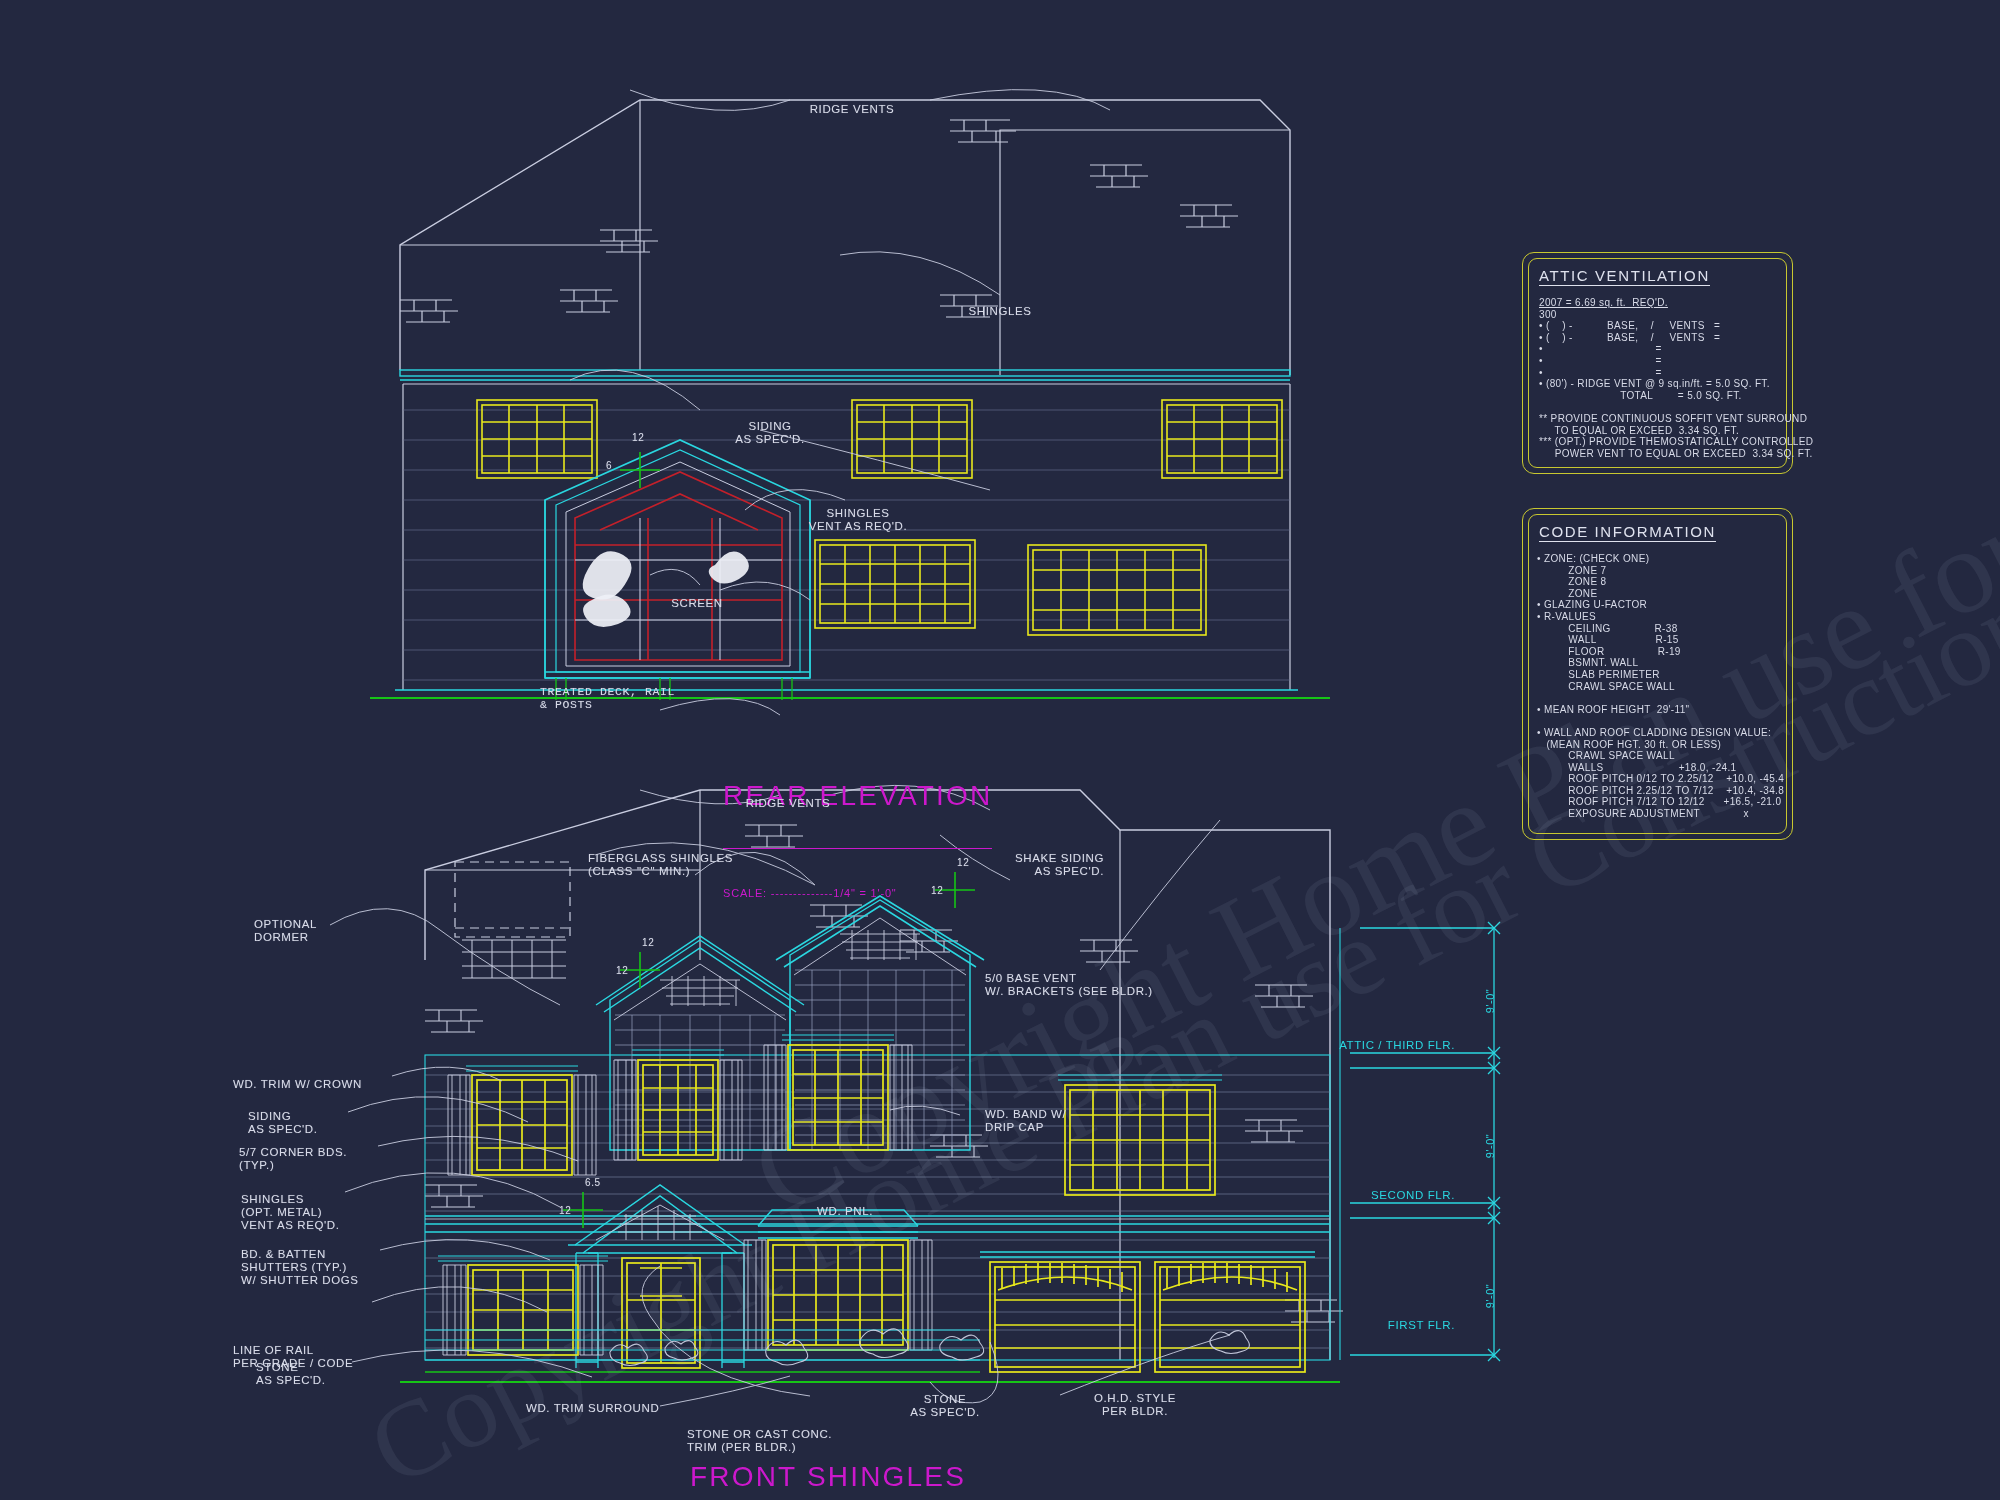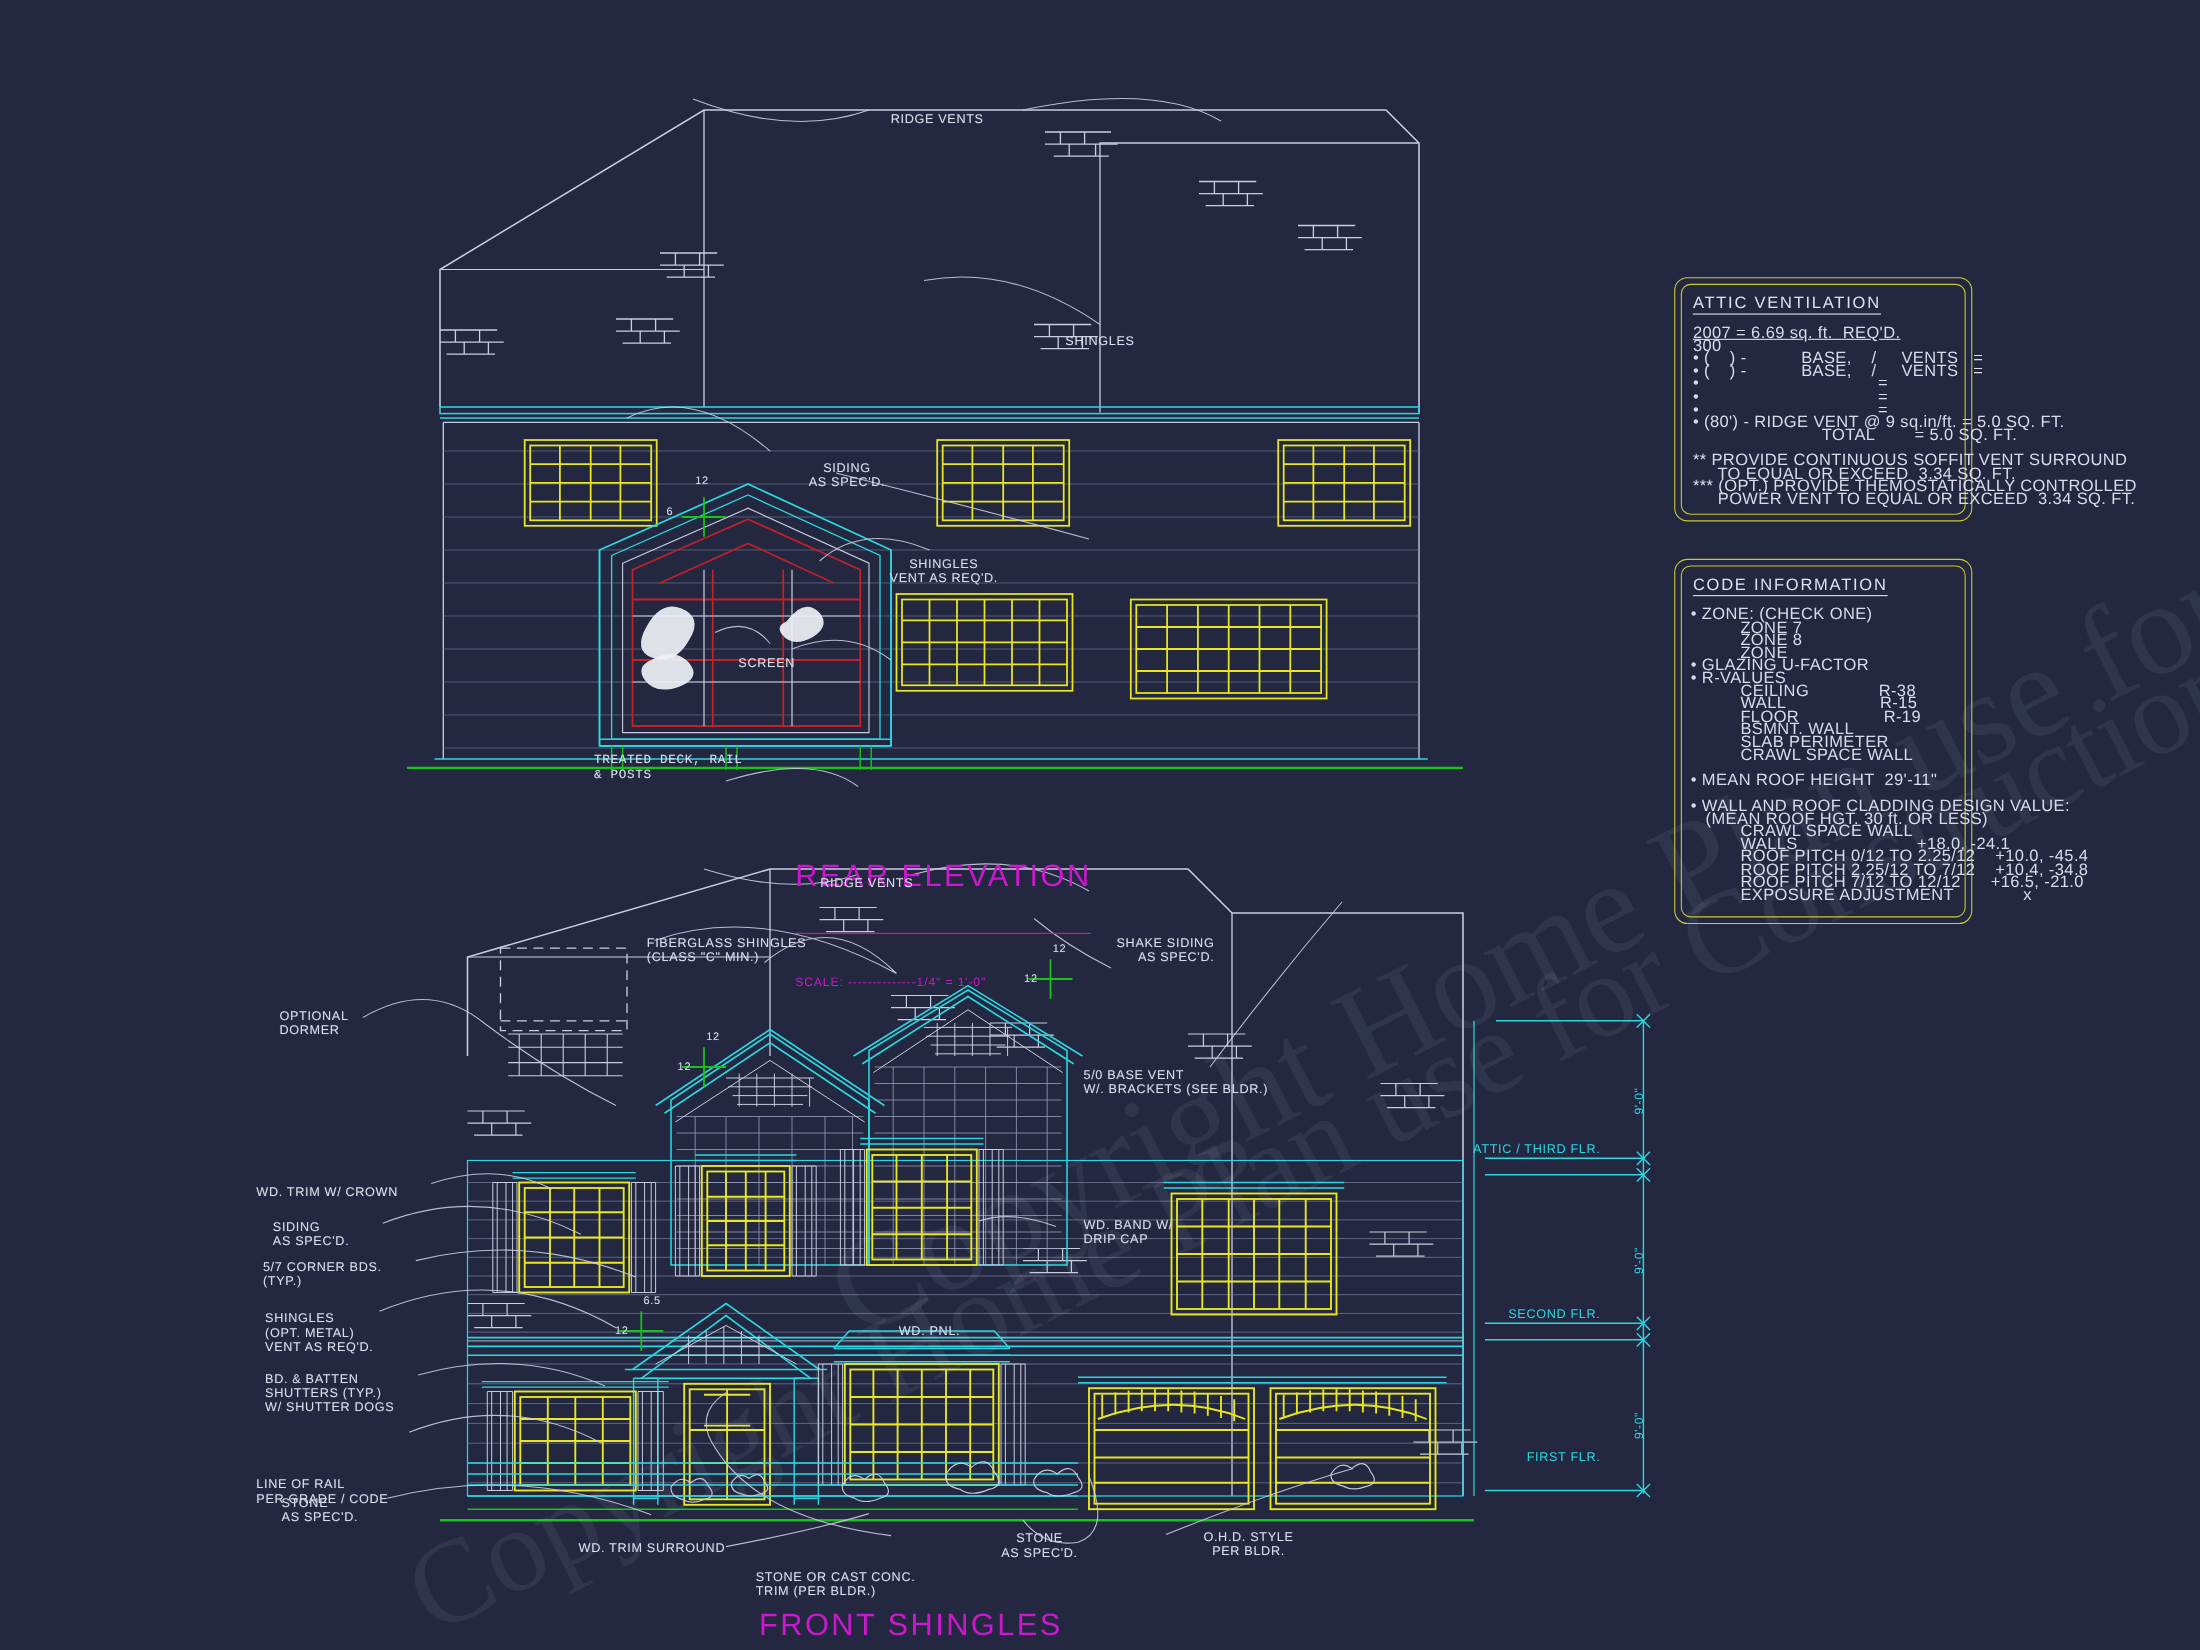--- a/index.html
+++ b/index.html
@@ -33,21 +33,21 @@
     padding-left:24px;
   }
   .panel .inner{
     position:absolute;left:5px;top:5px;right:5px;bottom:5px;
     border:1.2px solid #c8c830;border-radius:9px;pointer-events:none;
   }
   .panel h2{
     position:absolute;margin:0;color:#dfe2ee;font-size:15px;letter-spacing:1.6px;
     font-weight:normal;border-bottom:1px solid #dfe2ee;padding-bottom:1px;
   }
-  .ptxt{position:absolute;color:#d8dbe8;font-size:15px;line-height:11.6px;white-space:pre;letter-spacing:.35px;}
+  .ptxt{position:absolute;color:#d8dbe8;font-size:10px;line-height:11.6px;white-space:pre;letter-spacing:.35px;}
   .u{text-decoration:underline;}
   .wm{
     position:absolute;color:rgba(190,196,220,.085);font-family:"Liberation Serif", serif;
     font-size:108px;white-space:nowrap;transform:rotate(-27deg);pointer-events:none;
     user-select:none;
   }
 </style>
 </head>
 <body>
 

